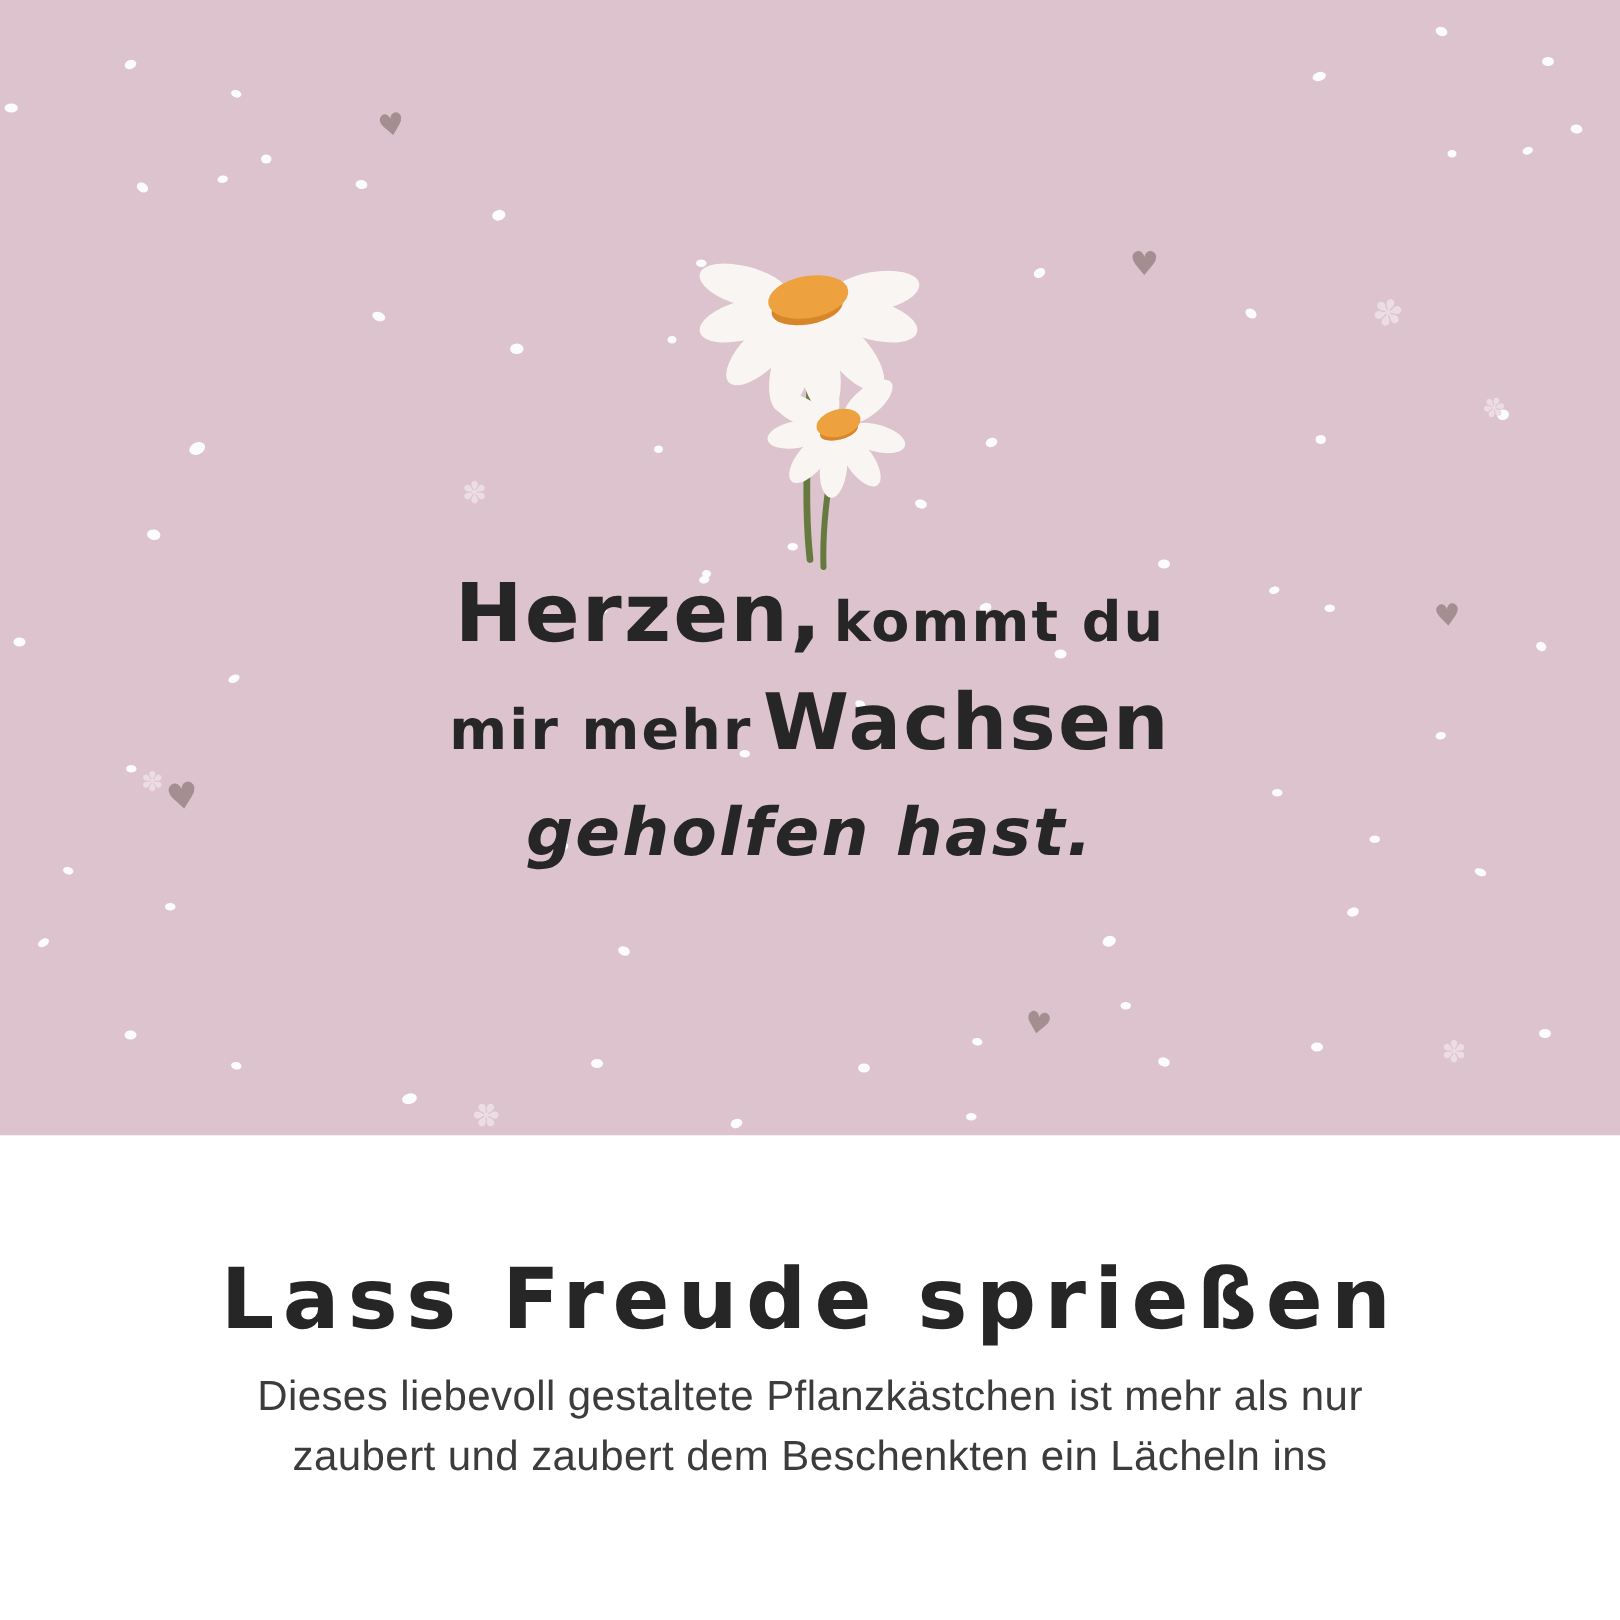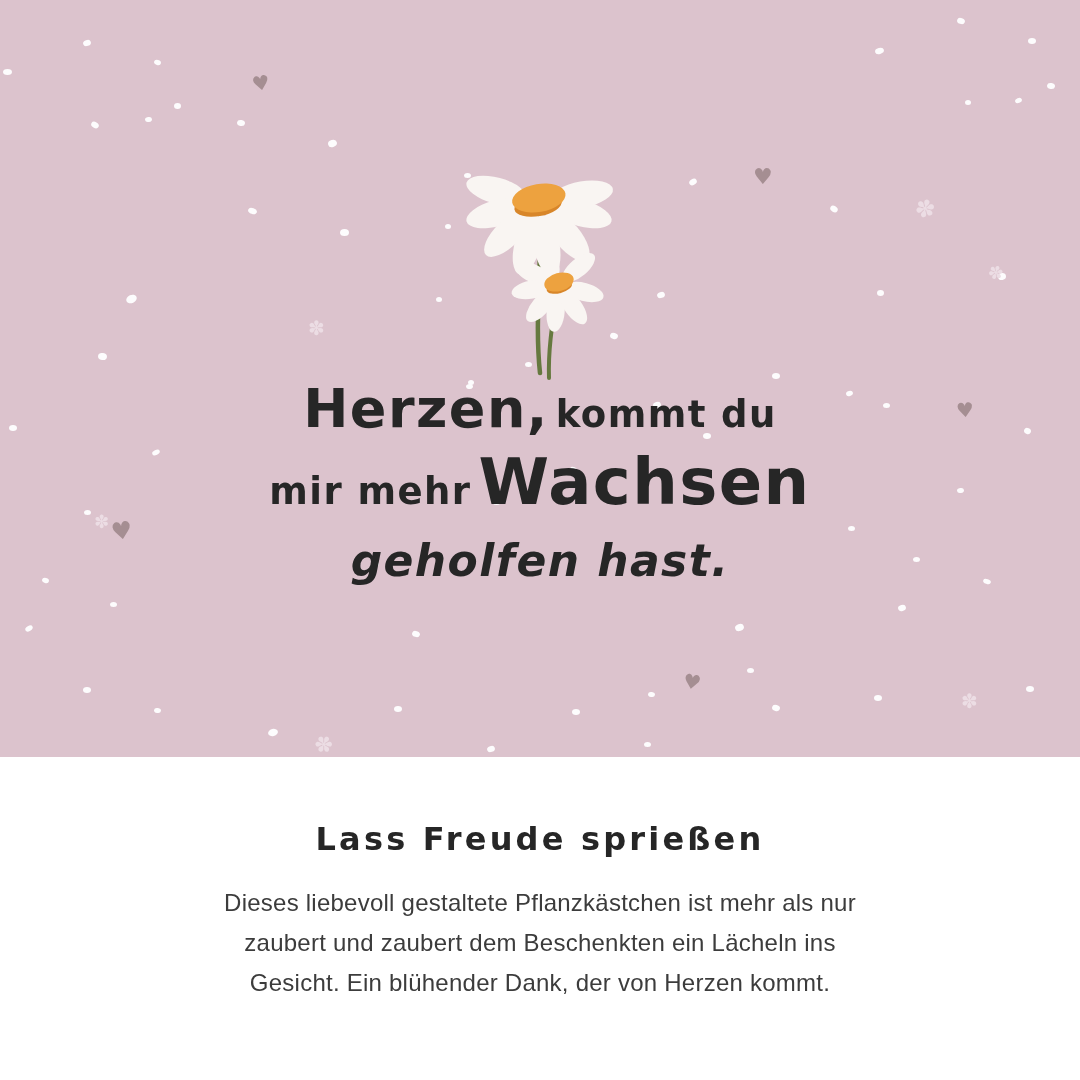--- a/index.html
+++ b/index.html
@@ -15,27 +15,27 @@
 
   .daisies{position:absolute;left:418px;top:152px;}
 
   .message{position:absolute;top:378px;left:0;right:0;text-align:center;color:var(--handwriting);}
   .hand{font-family:"DejaVu Sans",sans-serif;font-weight:700;letter-spacing:.09em;}
   .m-line{white-space:nowrap;}
   .l1{line-height:62px;}
   .l2{line-height:58px;}
   .l3{line-height:66px;font-size:44px;font-style:italic;}
   .t-big1{font-size:54px;}
-  .t-big2{font-size:64px;}
+  .t-big2{font-size:52px;}
   .t-small{font-size:37px;}
 
   
   .info{position:relative;width:1080px;height:323px;background:var(--white-bg);text-align:center;}
-  .heading{margin:0;padding-top:52px;font-size:32px;line-height:60px;color:var(--handwriting);letter-spacing:.10em;}
-  .body-text{margin-top:14px;font-size:24px;line-height:40px;color:var(--body-text);letter-spacing:.01em;}
+  .heading{margin:0;padding-top:80px;font-size:56px;line-height:60px;color:var(--handwriting);letter-spacing:.10em;}
+  .body-text{margin-top:14px;font-size:28px;line-height:40px;color:var(--body-text);letter-spacing:.01em;}
   .body-line{white-space:nowrap;}
 </style>
 </head>
 <body>
 
 <div class="card">
 
   <section class="hero">
     <div class="decor" id="decor">
         <div class="dot" style="left: 83px; top: 40px; width: 8px; height: 6px; transform: rotate(-20deg);"></div>
@@ -159,17 +159,16 @@
       <div class="m-line l2"><span class="t-small">mir mehr</span> <span class="t-big2">Wachsen</span></div>
       <div class="m-line l3">geholfen hast.</div>
     </div>
   </section>
 
   <section class="info">
     <h1 class="heading hand">Lass Freude sprießen</h1>
     <div class="body-text" id="bodyLines">
         <div class="body-line">Dieses liebevoll gestaltete Pflanzkästchen ist mehr als nur</div>
         <div class="body-line">zaubert und zaubert dem Beschenkten ein Lächeln ins</div>
-        <div class="body-line">Gesicht. Ein blühender Dank, der von Herzen kommt.</div>
       </div>
   </section>
 
 </div>
 
 </body></html>

